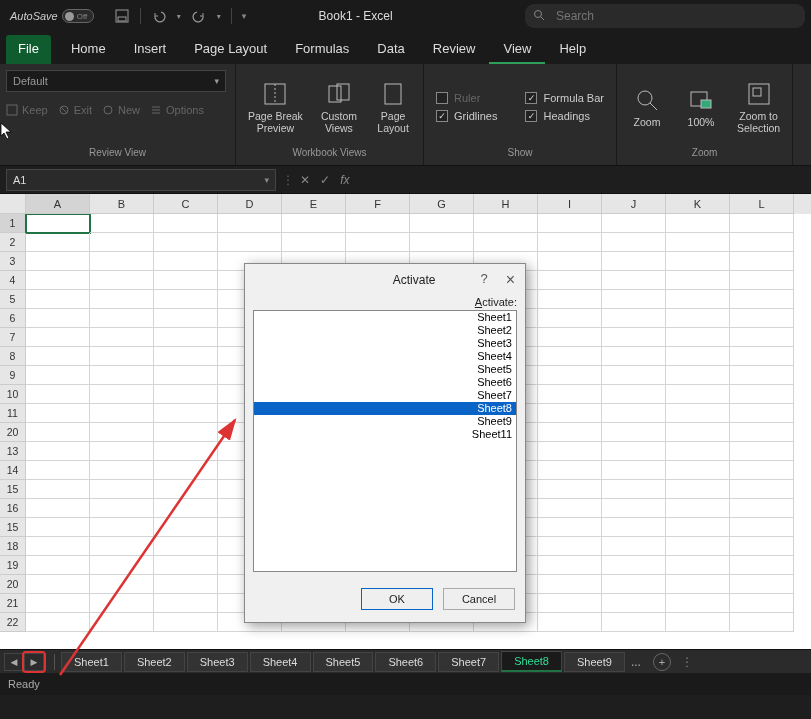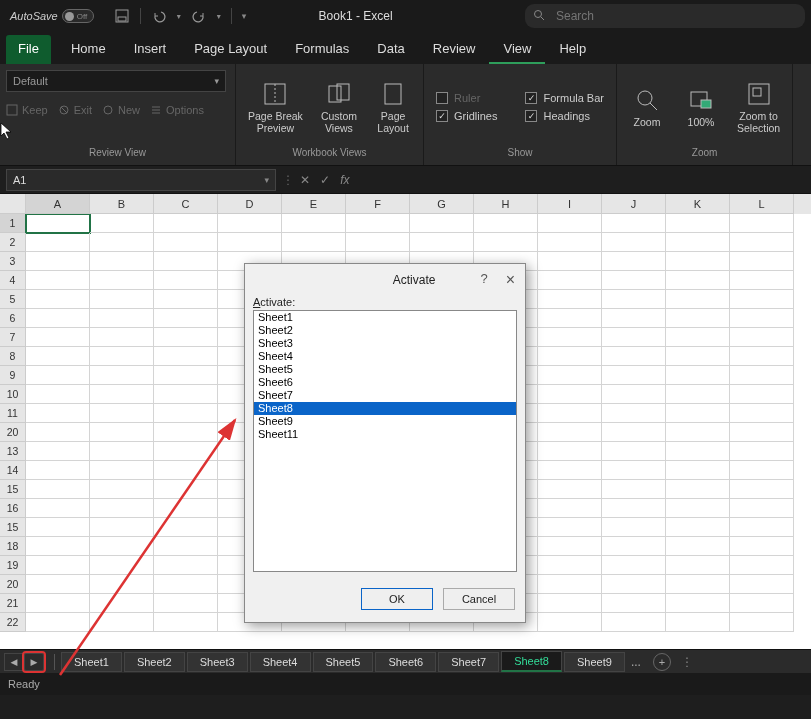--- a/index.html
+++ b/index.html
@@ -70,21 +70,21 @@
   .tab-more { color:#aaa; padding:0 6px; cursor:pointer; font-size:12px;}
   .tab-add { width:18px; height:18px; border:1px solid #666; border-radius:50%; display:flex; align-items:center; justify-content:center; color:#aaa; margin-left:6px; cursor:pointer; font-size:11px;}
 
   
   .status-bar { height: 22px; background: #1a1a1a; display: flex; align-items: center; padding: 0 8px; color:#aaa; font-size:11px;}
 
   
   .dialog { position: absolute; left: 244px; top: 263px; width: 282px; background: #f0f0f0; border: 1px solid #888; box-shadow: 3px 3px 12px rgba(0,0,0,0.4); display:flex; flex-direction:column;}
   .dialog-titlebar { height: 32px; display: flex; align-items: center; justify-content: flex-end; padding: 4px 10px; font-size: 12px; color:#222;gap:45px; }
   .dialog-titlebar .dbtns { display:flex; gap:18px; color:#555; font-size:13px;}
-  .dialog-body { padding: 0 8px 6px 8px; display:flex; flex-direction:column; gap:2px;}
+  .dialog-body { padding: 0 8px 6px 8px; display:flex; flex-direction:column; gap:2px;text-align:right;}
   .dlabel { font-size: 11px; color:#222; }
   .dlabel u { text-decoration:underline; }
   .listbox { height: 262px; border: 1px solid #888; background: #fff; overflow-y:scroll; }
   .listbox-item { font-size: 11px; padding: 0px 4px; color:#000; cursor:default; line-height:13px;}
   .listbox-item.selected { background: #0a64c8; color:#fff; }
   .dialog-buttons { display:flex; justify-content:flex-end; gap:10px; padding: 10px 10px 12px 10px; }
   .dbtn { width: 72px; height: 22px; background: #efefef; border: 1px solid #aaa; font-size: 11px; color:#222; cursor:pointer; }
   .dbtn.primary { border: 1px solid #0a64c8; }
 
   

